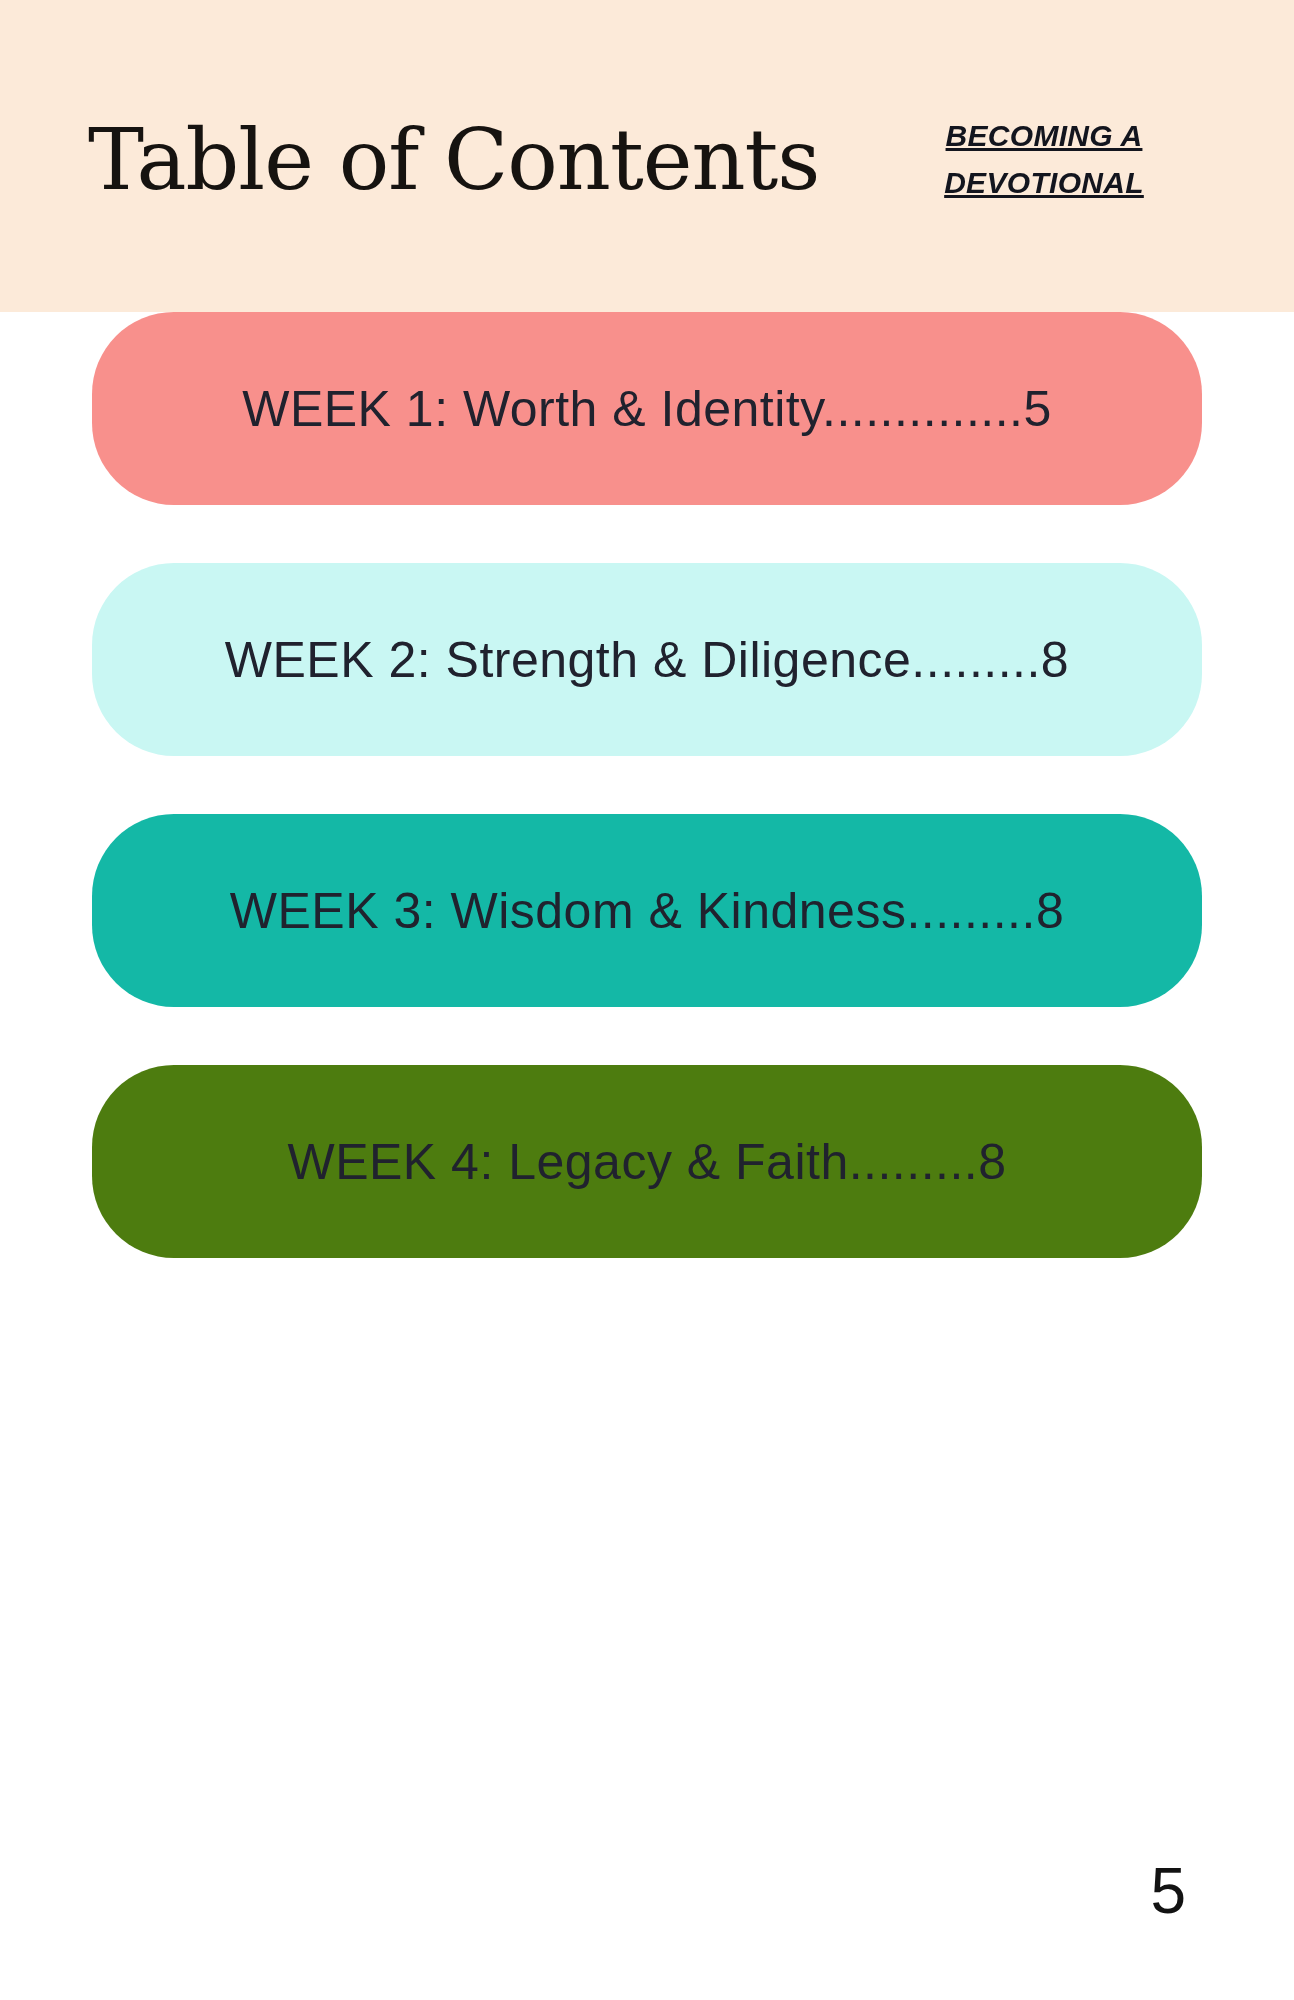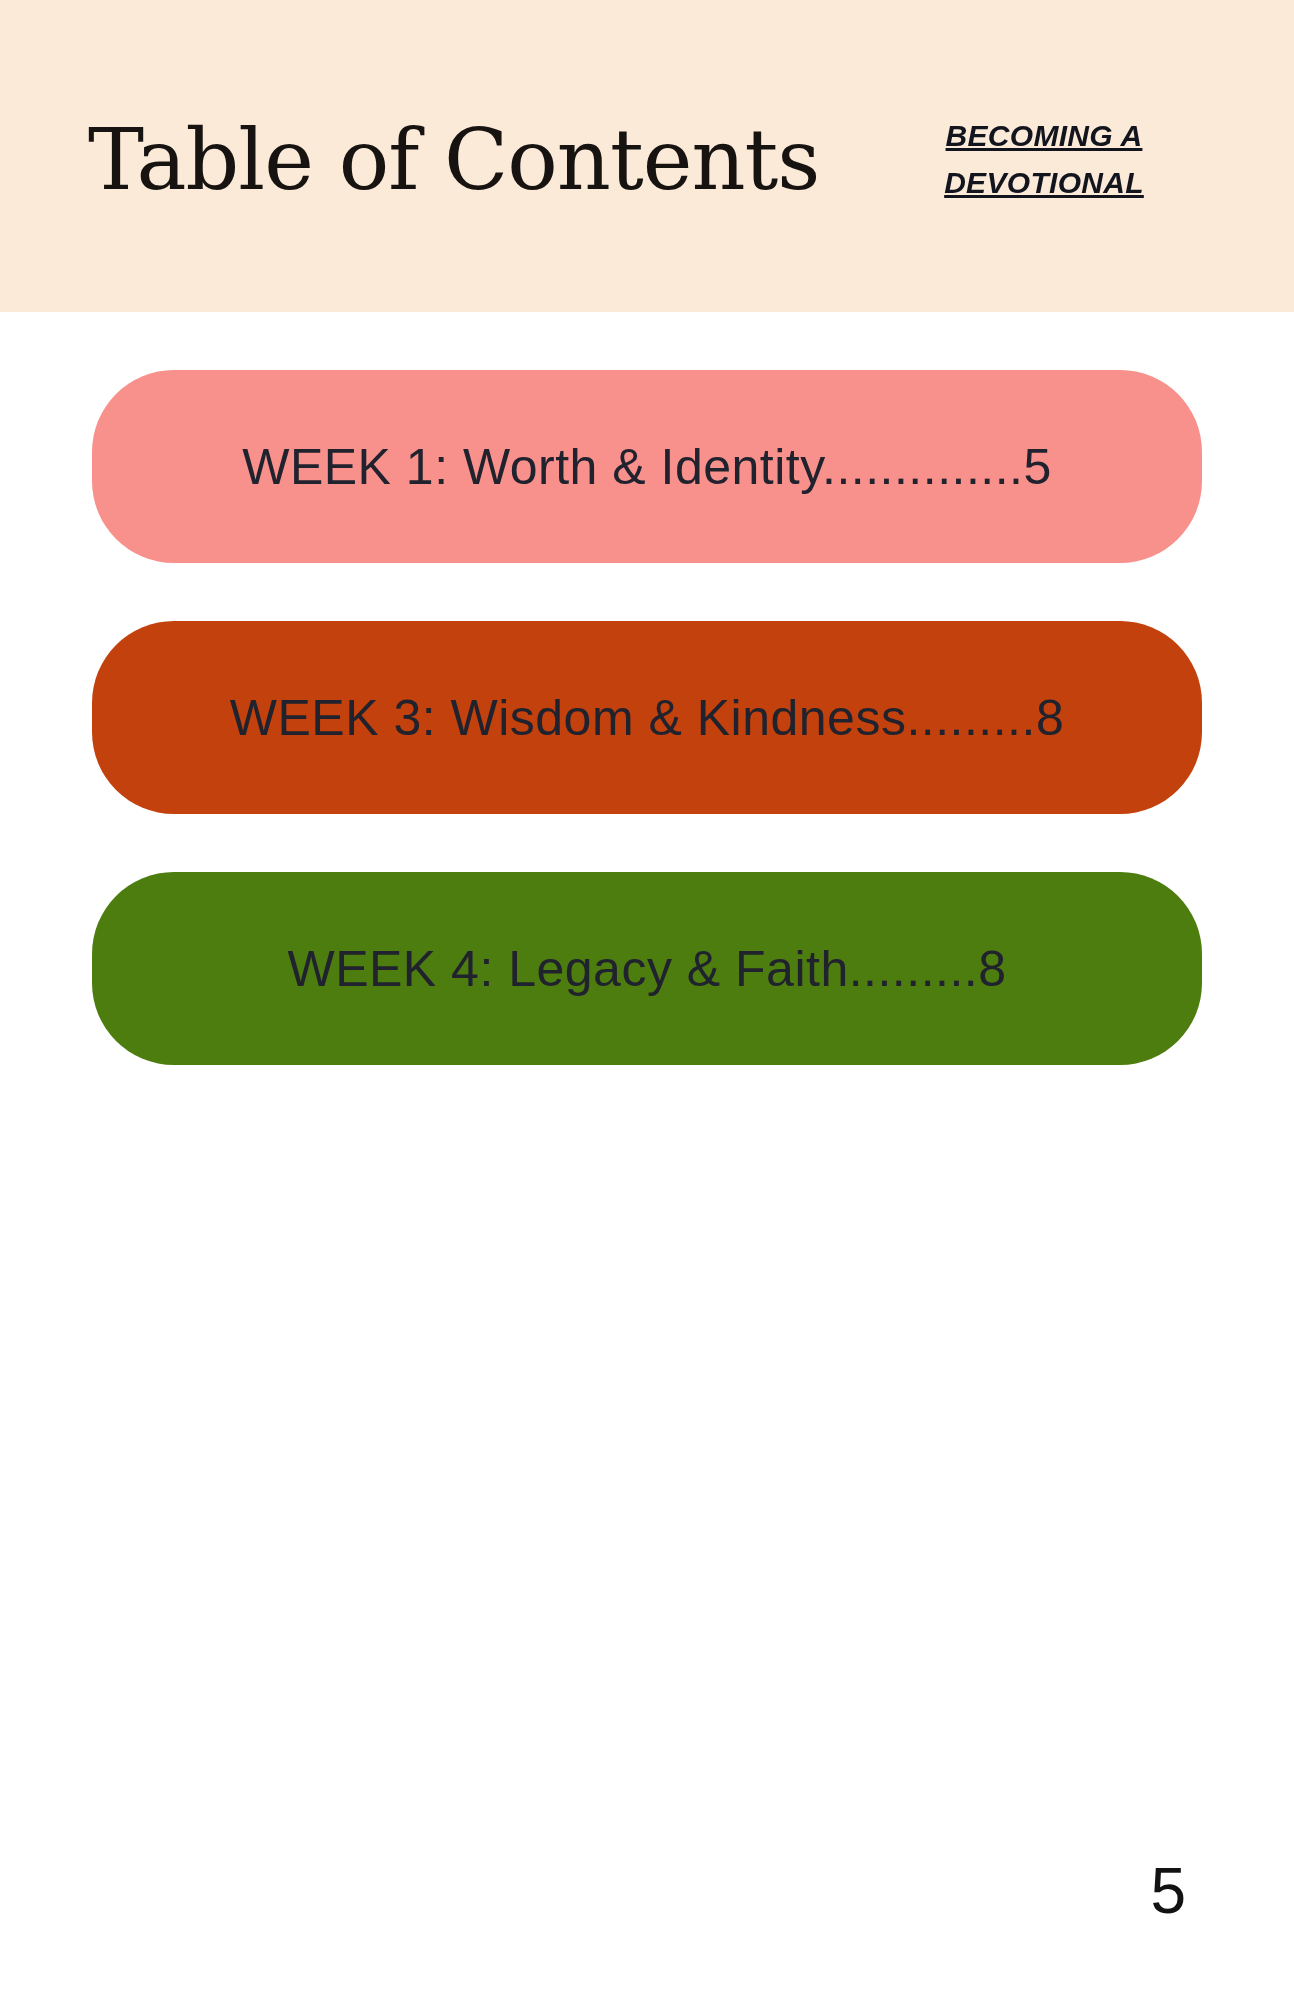--- a/index.html
+++ b/index.html
@@ -46,21 +46,20 @@
     font-size: 30px;
     line-height: 1.55;
     letter-spacing: 0.3px;
     color: #13151e;
     min-width: 300px;
     text-decoration: underline;
   }
 
   
   .toc {
-    margin-top: 58px;
     display: flex;
     flex-direction: column;
     align-items: center;
   }
 
   .toc-item {
     width: 1110px;
     height: 193px;
     border-radius: 82px;
     display: flex;
@@ -71,21 +70,21 @@
 
   .toc-label {
     font-size: 50px;
     color: #20222e;
     letter-spacing: 0.5px;
     white-space: nowrap;
   }
 
   .box-1 { background: #f8908c; }
   .box-2 { background: #c9f7f3; }
-  .box-3 { background: #c2410c; }
+  .box-3 { background: #14b8a6; }
   .box-4 { background: #4d7c0f; }
 
   
   .page-number {
     position: absolute;
     right: 108px;
     bottom: 72px;
     font-size: 64px;
     color: #121212;
   }
@@ -100,20 +99,23 @@
     <span>BECOMING A</span>
     <span>DEVOTIONAL</span>
   </div>
 </header>
 
 <main class="toc">
   <div class="toc-item box-1">
     <span class="toc-label">WEEK 1: Worth &amp; Identity..............5</span>
   </div>
 
+  <div class="toc-item box-2">
+    <span class="toc-label">WEEK 2: Strength &amp; Diligence.........8</span>
+  </div>
 
   <div class="toc-item box-3">
     <span class="toc-label">WEEK 3: Wisdom &amp; Kindness.........8</span>
   </div>
 
   <div class="toc-item box-4">
     <span class="toc-label">WEEK 4: Legacy &amp; Faith.........8</span>
   </div>
 </main>
 

